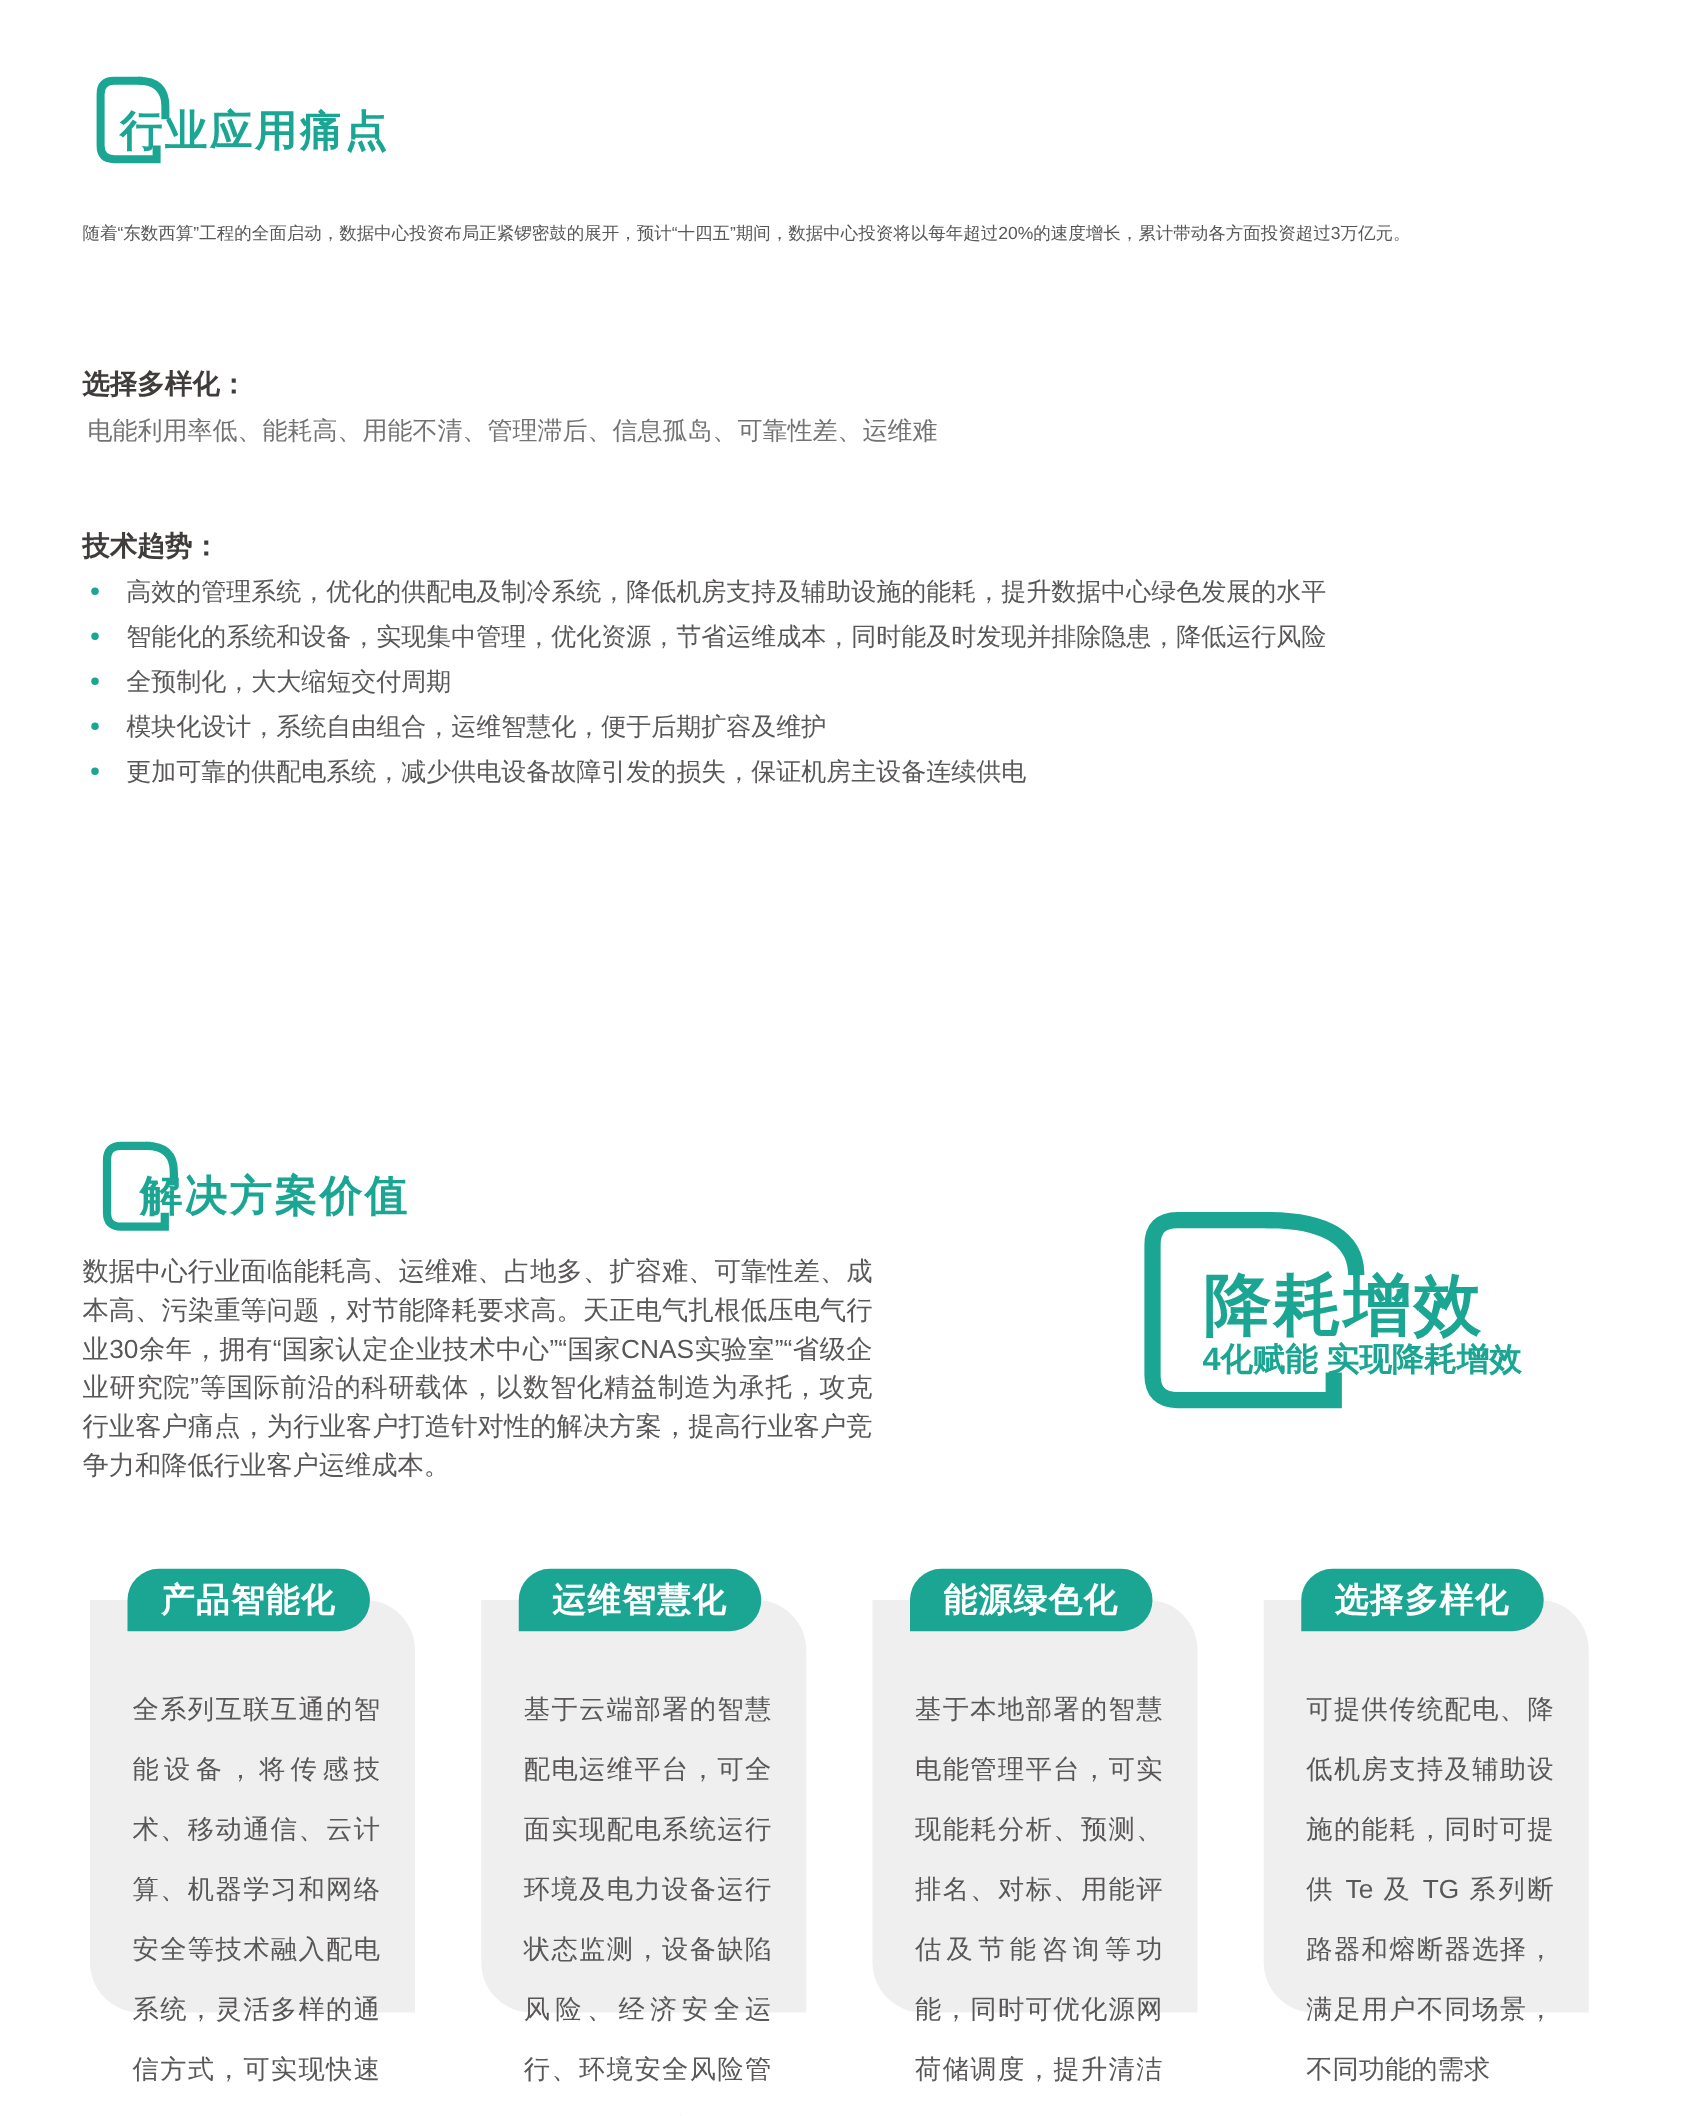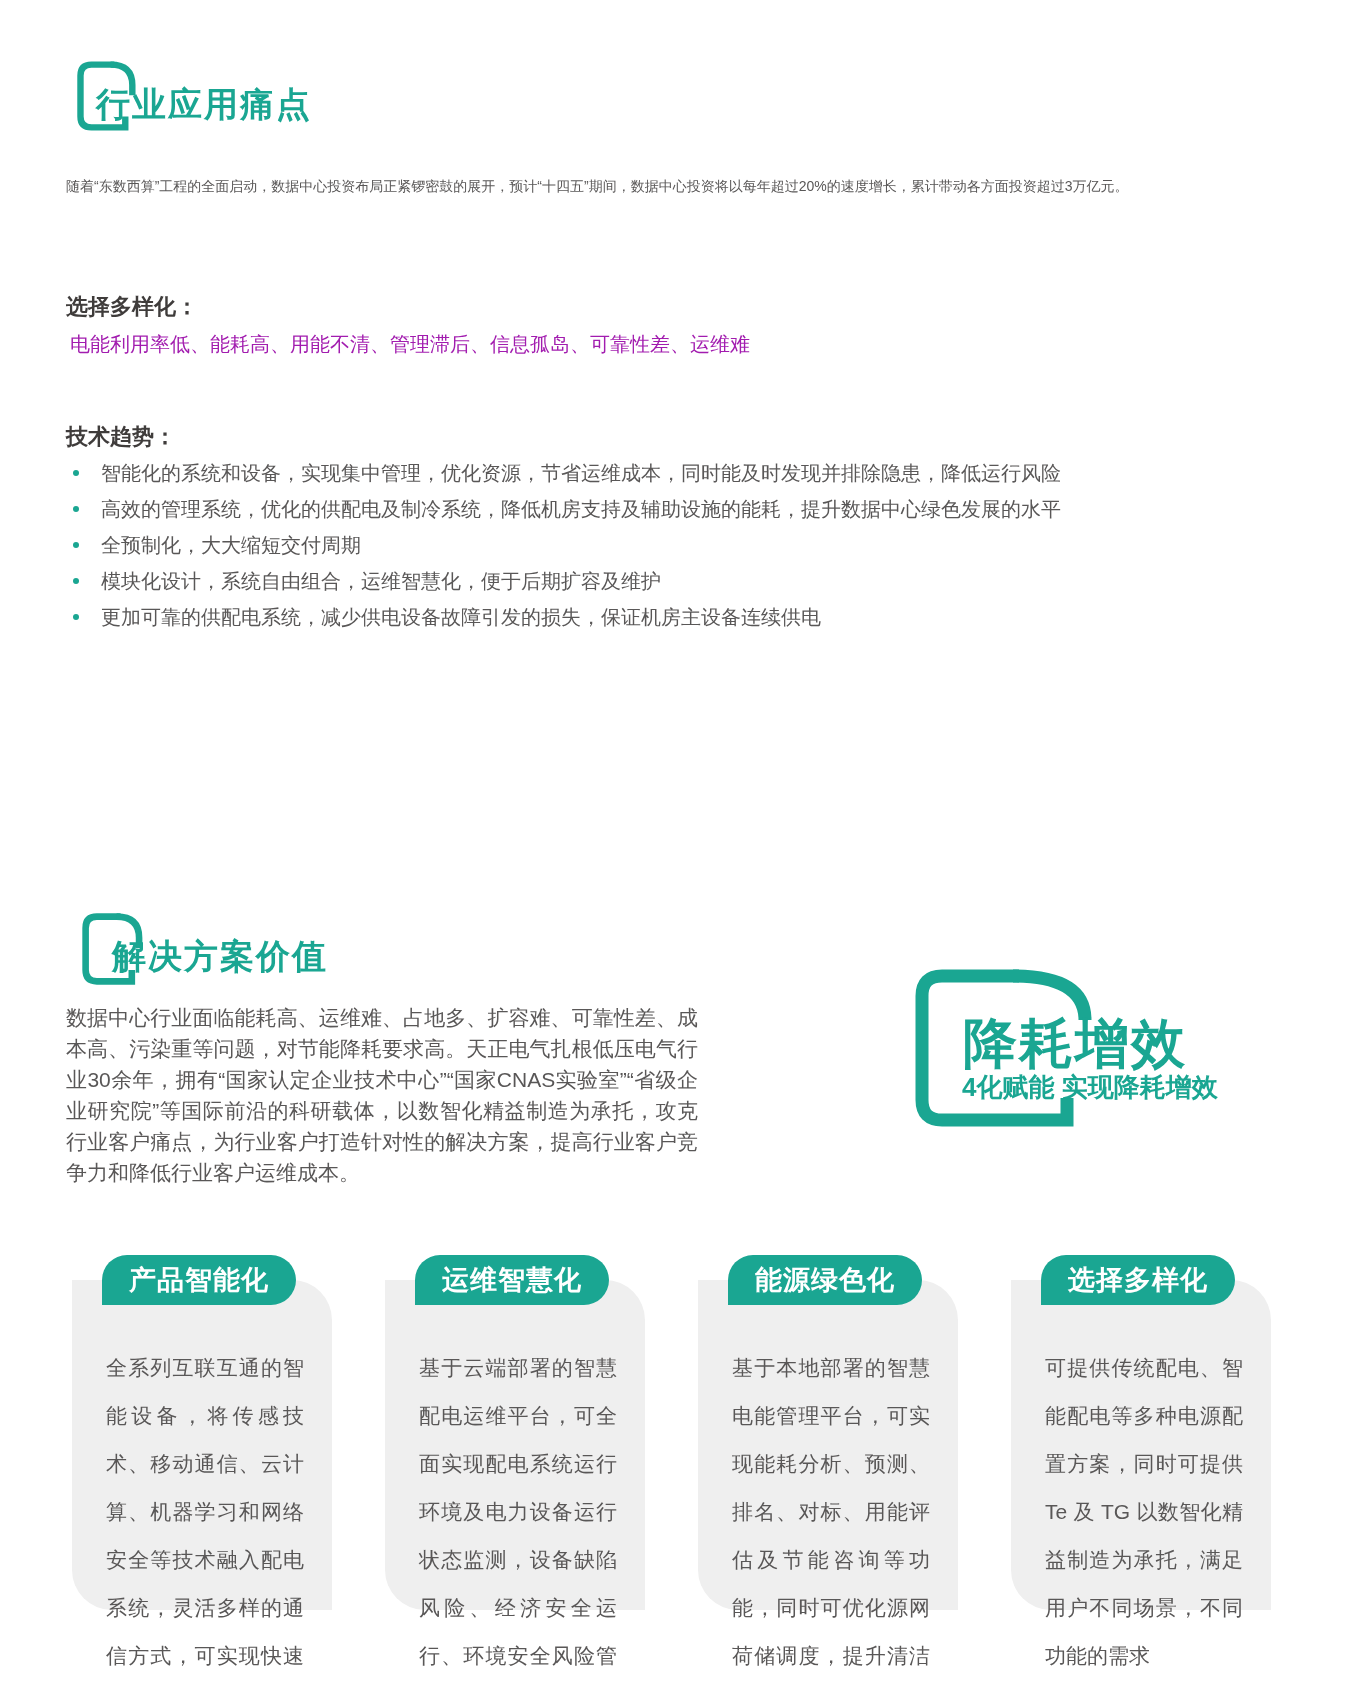--- a/index.html
+++ b/index.html
@@ -7,21 +7,21 @@
   .page{position:relative;width:1350px;height:1693px;background:#ffffff;overflow:hidden;}
 
   
   .sec-header{position:absolute;}
   .sec-header svg{position:absolute;left:0;top:0;}
   .sec-title{position:absolute;white-space:nowrap;font-weight:bold;color:#1AA692;font-size:34px;letter-spacing:2px;}
 
   
   .para{position:absolute;color:#595757;font-size:14px;line-height:38px;text-align:justify;}
   .sub-heading{position:absolute;color:#3F3C3B;font-size:22px;font-weight:bold;white-space:nowrap;}
-  .plain-line{position:absolute;color:#a21caf;font-size:20px;white-space:nowrap;}
+  .plain-line{position:absolute;color:#737373;font-size:20px;white-space:nowrap;}
 
   .trend-list{position:absolute;left:66px;top:455px;width:1100px;}
   .bullet-row{display:flex;align-items:center;height:36px;}
   .bullet-dot{width:6px;height:6px;border-radius:50%;background:#1AA692;margin-left:7px;margin-right:22px;flex:0 0 auto;}
   .bullet-text{color:#595757;font-size:20px;white-space:nowrap;}
 
   
   .value-para{position:absolute;left:66px;top:1002px;width:632px;color:#595757;font-size:21px;line-height:31px;text-align:justify;}
 
   
@@ -55,25 +55,25 @@
   <div class="para" style="left:66px;top:167px;width:1226px;">随着“东数西算”工程的全面启动，数据中心投资布局正紧锣密鼓的展开，预计“十四五”期间，数据中心投资将以每年超过20%的速度增长，累计带动各方面投资超过3万亿元。</div>
 
   <div class="sub-heading" style="left:66px;top:292px;">选择多样化：</div>
   <div class="plain-line" style="left:70px;top:331px;">电能利用率低、能耗高、用能不清、管理滞后、信息孤岛、可靠性差、运维难</div>
 
   <div class="sub-heading" style="left:66px;top:422px;">技术趋势：</div>
 
   <div class="trend-list">
     <div class="bullet-row">
       <span class="bullet-dot"></span>
-      <span class="bullet-text">智能化的系统和设备，实现集中管理，优化资源，节省运维成本，同时能及时发现并排除隐患，降低运行风险</span>
+      <span class="bullet-text">高效的管理系统，优化的供配电及制冷系统，降低机房支持及辅助设施的能耗，提升数据中心绿色发展的水平</span>
     </div>
     <div class="bullet-row">
       <span class="bullet-dot"></span>
-      <span class="bullet-text">高效的管理系统，优化的供配电及制冷系统，降低机房支持及辅助设施的能耗，提升数据中心绿色发展的水平</span>
+      <span class="bullet-text">智能化的系统和设备，实现集中管理，优化资源，节省运维成本，同时能及时发现并排除隐患，降低运行风险</span>
     </div>
     <div class="bullet-row">
       <span class="bullet-dot"></span>
       <span class="bullet-text">全预制化，大大缩短交付周期</span>
     </div>
     <div class="bullet-row">
       <span class="bullet-dot"></span>
       <span class="bullet-text">模块化设计，系统自由组合，运维智慧化，便于后期扩容及维护</span>
     </div>
     <div class="bullet-row">
@@ -109,17 +109,17 @@
     <div class="card">
       <div class="card-pill">运维智慧化</div>
       <div class="card-body">基于云端部署的智慧配电运维平台，可全面实现配电系统运行环境及电力设备运行状态监测，设备缺陷风险、经济安全运行、环境安全风险管控，设备运维管理及 AI 智能诊断</div>
     </div>
     <div class="card">
       <div class="card-pill">能源绿色化</div>
       <div class="card-body">基于本地部署的智慧电能管理平台，可实现能耗分析、预测、排名、对标、用能评估及节能咨询等功能，同时可优化源网荷储调度，提升清洁能源在供电端的结构占比</div>
     </div>
     <div class="card">
       <div class="card-pill">选择多样化</div>
-      <div class="card-body">可提供传统配电、智能配电等多种电源配置方案，同时可提供 Te 及 TG 以数智化精益制造为承托，满足用户不同场景，不同功能的需求</div>
+      <div class="card-body">可提供传统配电、降低机房支持及辅助设施的能耗，同时可提供 Te 及 TG 系列断路器和熔断器选择，满足用户不同场景，不同功能的需求</div>
     </div>
   </div>
 
 </div>
 
 </body></html>

